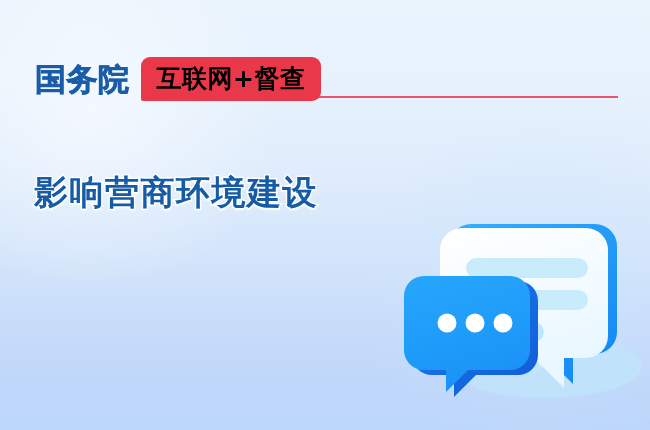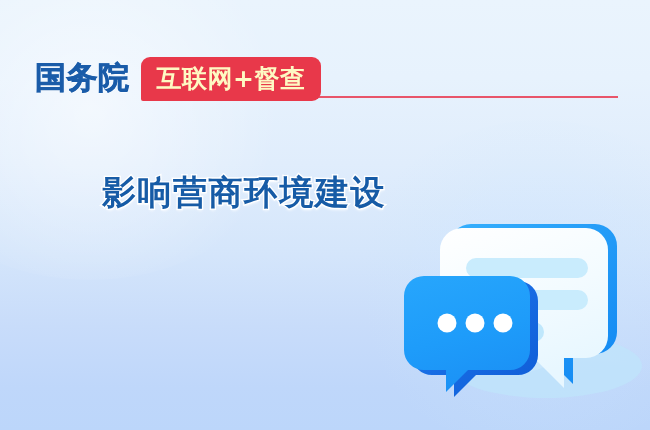--- a/index.html
+++ b/index.html
@@ -52,34 +52,34 @@
   
   #logo-lockup {
     position: absolute;
     left: 35px;
     top: 58px;
     height: 42px;
     display: flex;
     align-items: center;
   }
   #gov-wordmark {
-    font-family: Liberation Mono, monospace;
+    font-family: Liberation Serif, serif;
     font-size: 31px;
     font-weight: bold;
     line-height: 1;
     color: #1a5ca9;
     letter-spacing: 0.5px;
     white-space: nowrap;
     -webkit-text-stroke: 0.7px #1a5ca9;
     text-shadow: 0 1px 0 rgba(255,255,255,0.85);
   }
   #campaign-badge {
     margin-left: 11px;
     background: #e8384a;
-    color: #fef9c3;
+    color: #000000;
     font-family: "DejaVu Sans", "Liberation Sans", sans-serif;
     font-size: 25px;
     font-weight: bold;
     line-height: 1;
     padding: 9px 16px 10px 16px;
     border-radius: 9px 9px 9px 2px;
     white-space: nowrap;
     letter-spacing: 0.5px;
     position: relative;
     z-index: 3;
@@ -93,21 +93,21 @@
     background: #e8556a;
     z-index: 1;
   }
 
   
   #headline {
     position: absolute;
     left: 34px;
     top: 168px;
     width: 420px;
-    text-align: center;
+    text-align: left;
   }
   #headline .line {
     font-family: "DejaVu Sans", "Liberation Sans", sans-serif;
     font-size: 34px;
     font-weight: bold;
     line-height: 48px;
     color: #165ba6;
     letter-spacing: 1.5px;
     white-space: nowrap;
     -webkit-text-stroke: 2.6px #ffffff;

